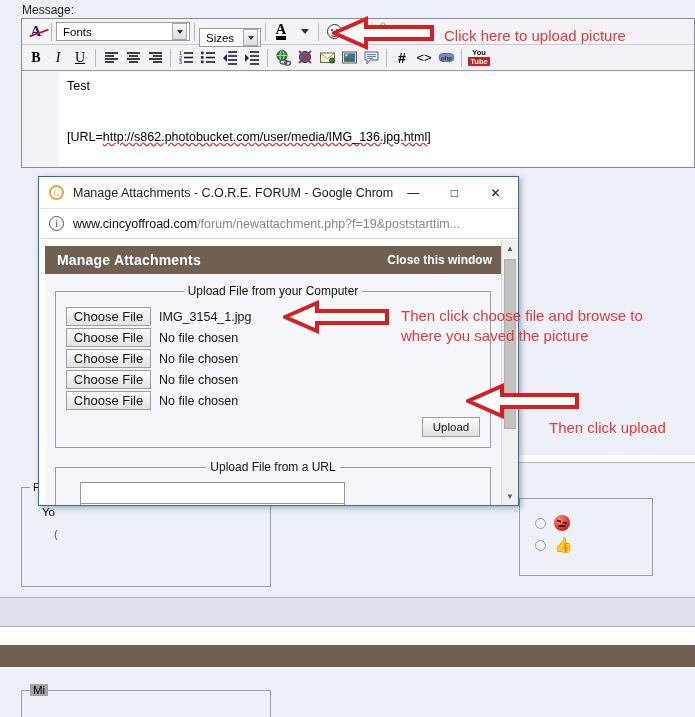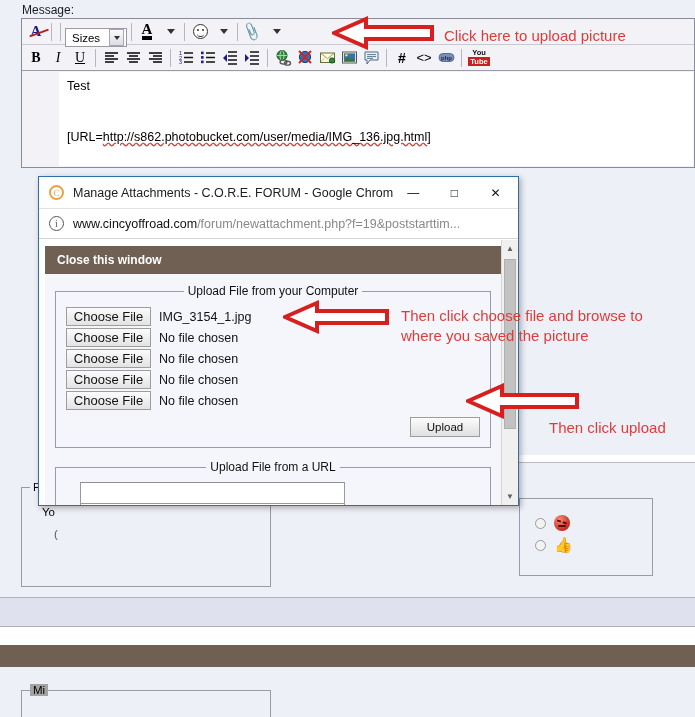--- a/index.html
+++ b/index.html
@@ -126,21 +126,21 @@
 
   .file-row { display:flex; align-items:center; height:21px; margin-bottom:0px; }
   .btn-file {
     width:85px; height:19px; font-size:13px; line-height:17px; text-align:center;
     background:linear-gradient(#fbfbfb,#e3e3e3); border:1px solid #9d9d9d; color:#111;
     cursor:pointer; flex:0 0 auto;
   }
   .file-name { margin-left:8px; font-size:12.5px; color:#111; white-space:nowrap; }
 
   .btn-upload {
-    width:70px;height:20px; font-size:11.5px; line-height:18px; text-align:center;
+    width:58px;height:20px; font-size:11.5px; line-height:18px; text-align:center;
     background:linear-gradient(#fcfcfc,#e0e0e0); border:1px solid #9d9d9d; color:#111;
     cursor:pointer;
   }
   .upload-right { display:flex; justify-content:flex-end; margin-top:6px; }
 
   .url-input { width:265px; height:22px; background:#fff; border:1px solid #9a9a9a; border-top-color:#8f8f8f; }
   .url-stack { display:flex; flex-direction:column; margin-left:14px; }
   .url-stack .url-input + .url-input { border-top:none; }
   .url-wrap { display:flex; align-items:flex-end; justify-content:space-between; }
 
@@ -160,20 +160,26 @@
 
   <div class="msg-label">Message:</div>
 
   <div class="editor-frame">
 
     <div class="tb-row">
       <div class="tb-btn">
           <span class="fontA">A</span>
         </div>
       <div class="tb-sep"></div>
+      <div class="combo fonts">
+        <span>Fonts</span>
+        <span class="combo-arrowbox">
+            <span class="caret-sm"></span>
+          </span>
+      </div>
       <div class="tb-sep"></div>
       <div class="combo sizes">
         <span>Sizes</span>
         <span class="combo-arrowbox">
             <span class="caret-sm"></span>
           </span>
       </div>
       <div class="tb-sep"></div>
       <div class="tb-btn">
           <span class="colorA">A</span>
@@ -392,20 +398,21 @@
   </div>
 
   <div class="ch-url">
     <span class="info-ic">i</span>
     <span class="url-text"><b>www.cincyoffroad.com</b><span>/forum/newattachment.php?f=19&amp;poststarttim...</span></span>
   </div>
 
   <div class="ch-content">
 
     <div class="ma-head">
+      <span class="t">Manage Attachments</span>
       <span class="c">Close this window</span>
     </div>
 
     <div class="ma-body">
 
       <fieldset class="up">
         <legend>Upload File from your Computer</legend>
 
         <div class="file-row">
           <div class="btn-file">Choose File</div>

